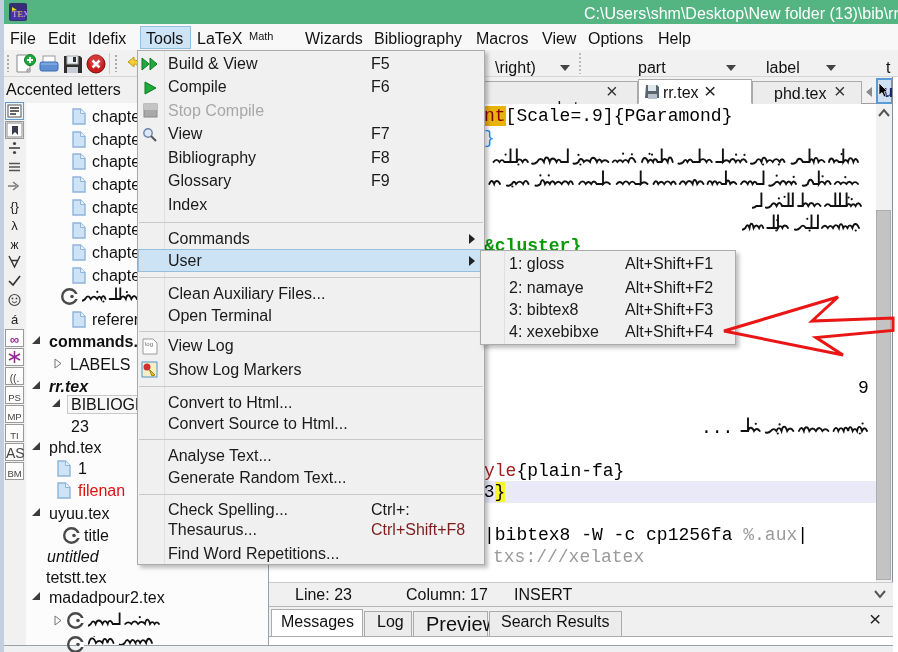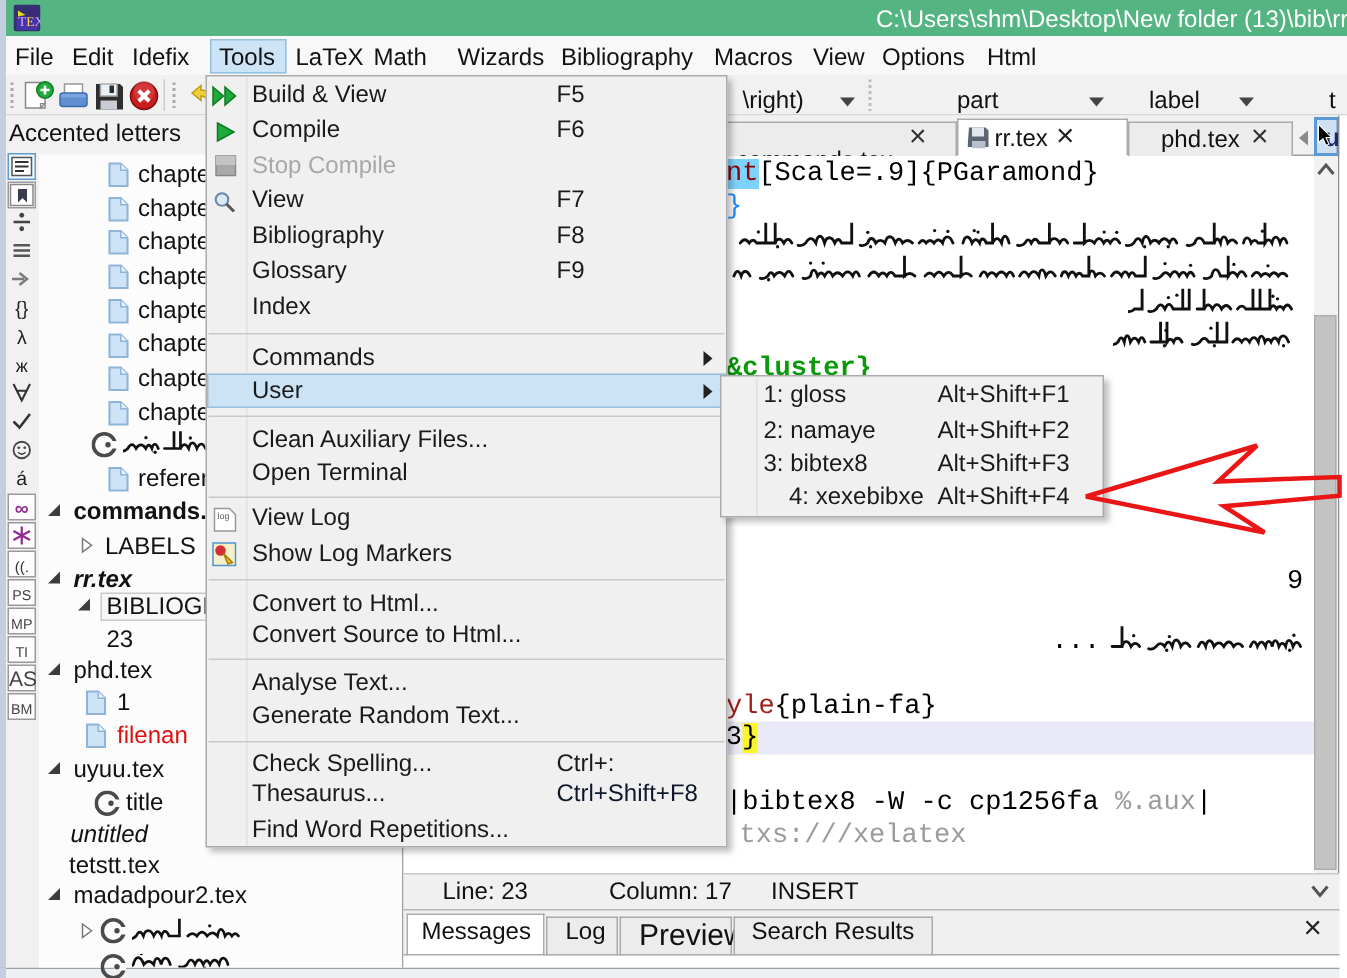--- a/index.html
+++ b/index.html
@@ -19,27 +19,27 @@
 <text x="3" y="14" font-family="Liberation Serif" font-size="9" fill="#d8a8ff">T<tspan fill="#ffd24a">E</tspan>X</text>
 </svg>
 <div style="position:absolute;left:584px;top:6px;font-family:'Liberation Sans', sans-serif;font-size:16px;color:#ffffff;font-weight:normal;white-space:pre;line-height:1;">C:\Users\shm\Desktop\New folder (13)\bib\rr...</div>
 <div class="" style="position:absolute;left:4px;top:24px;width:894px;height:26px;background:#f8f8f8;"></div>
 <div class="" style="position:absolute;left:140px;top:26px;width:51px;height:23px;background:#cde3f6;border:1px solid #92c0e0;"></div>
 <div style="position:absolute;left:10px;top:31px;font-family:'Liberation Sans', sans-serif;font-size:16px;color:#111111;font-weight:normal;white-space:pre;line-height:1;">File</div>
 <div style="position:absolute;left:48px;top:31px;font-family:'Liberation Sans', sans-serif;font-size:16px;color:#111111;font-weight:normal;white-space:pre;line-height:1;">Edit</div>
 <div style="position:absolute;left:88px;top:31px;font-family:'Liberation Sans', sans-serif;font-size:16px;color:#111111;font-weight:normal;white-space:pre;line-height:1;">Idefix</div>
 <div style="position:absolute;left:146px;top:31px;font-family:'Liberation Sans', sans-serif;font-size:16px;color:#111111;font-weight:normal;white-space:pre;line-height:1;">Tools</div>
 <div style="position:absolute;left:197px;top:31px;font-family:'Liberation Sans', sans-serif;font-size:16px;color:#111111;font-weight:normal;white-space:pre;line-height:1;">LaTeX</div>
-<div style="position:absolute;left:249px;top:31px;font-family:'Liberation Sans', sans-serif;font-size:16px;color:#111111;font-weight:normal;white-space:pre;line-height:1;">Math</div>
+<div style="position:absolute;left:249px;top:31px;font-family:'Liberation Sans', sans-serif;font-size:11px;color:#111111;font-weight:normal;white-space:pre;line-height:1;">Math</div>
 <div style="position:absolute;left:305px;top:31px;font-family:'Liberation Sans', sans-serif;font-size:16px;color:#111111;font-weight:normal;white-space:pre;line-height:1;">Wizards</div>
 <div style="position:absolute;left:374px;top:31px;font-family:'Liberation Sans', sans-serif;font-size:16px;color:#111111;font-weight:normal;white-space:pre;line-height:1;">Bibliography</div>
 <div style="position:absolute;left:476px;top:31px;font-family:'Liberation Sans', sans-serif;font-size:16px;color:#111111;font-weight:normal;white-space:pre;line-height:1;">Macros</div>
 <div style="position:absolute;left:542px;top:31px;font-family:'Liberation Sans', sans-serif;font-size:16px;color:#111111;font-weight:normal;white-space:pre;line-height:1;">View</div>
 <div style="position:absolute;left:588px;top:31px;font-family:'Liberation Sans', sans-serif;font-size:16px;color:#111111;font-weight:normal;white-space:pre;line-height:1;">Options</div>
-<div style="position:absolute;left:658px;top:31px;font-family:'Liberation Sans', sans-serif;font-size:16px;color:#111111;font-weight:normal;white-space:pre;line-height:1;">Html</div>
+<div style="position:absolute;left:658px;top:31px;font-family:'Liberation Sans', sans-serif;font-size:16px;color:#111111;font-weight:normal;white-space:pre;line-height:1;">Help</div>
 <div class="" style="position:absolute;left:4px;top:50px;width:894px;height:27px;background:#f1f1f1;border-bottom:1px solid #d6d6d6;"></div>
 <div class="" style="position:absolute;left:7px;top:55px;width:2px;height:17px;background:repeating-linear-gradient(#aaa 0 2px,transparent 2px 4px);"></div>
 <div class="" style="position:absolute;left:115px;top:55px;width:2px;height:17px;background:repeating-linear-gradient(#aaa 0 2px,transparent 2px 4px);"></div>
 <div class="" style="position:absolute;left:109px;top:53px;width:1px;height:21px;background:#cccccc;"></div>
 <svg style="position:absolute;left:16px;top:54px" width="21" height="20">
 <path d="M1 1 h10 l3 3 v14 h-13 z" fill="#ffffff" stroke="#888" stroke-width="1"></path>
 <path d="M11 18 l3 -3 h-3 z" fill="#d8d8d8" stroke="#888" stroke-width="0.8"></path>
 <circle cx="14" cy="6" r="5.5" fill="#1faa3c" stroke="#0c7a24"></circle>
 <path d="M14 3 v6 M11 6 h6" stroke="#fff" stroke-width="1.8"></path>
 </svg>
@@ -272,21 +272,21 @@
 <div style="position:absolute;left:866px;top:87px;width:0;height:0;border-top:5px solid transparent;border-bottom:5px solid transparent;border-right:6px solid #8a8a8a;"></div>
 <div class="" style="position:absolute;left:876px;top:78px;width:17px;height:26px;background:#cfe0f2;border:2px solid #5b9bd5;"></div>
 <div style="position:absolute;left:883px;top:83px;font-family:'Liberation Sans', sans-serif;font-size:17px;color:#1a2a6a;font-weight:bold;white-space:pre;line-height:1;">u</div>
 <svg style="position:absolute;left:878px;top:83px" width="12" height="16">
     <path d="M1 0 L1 12 L4 9.5 L6 14 L8 13 L6 8.8 L9.5 8.5 Z" fill="#000" stroke="#fff" stroke-width="0.7"></path>
   </svg>
 <div class="" style="position:absolute;left:269px;top:104px;width:623px;height:478px;background:#ffffff;"></div>
 <div class="" style="position:absolute;left:892px;top:77px;width:1px;height:528px;background:#888e98;"></div>
 <div class="" style="position:absolute;left:893px;top:77px;width:5px;height:575px;background:#ffffff;"></div>
 <div class="" style="position:absolute;left:269px;top:481px;width:607px;height:22px;background:#e9e9f8;"></div>
-<div class="mono" style="position:absolute;left:484px;top:106px;font-size:18px;line-height:21px;white-space:pre;color:#000;"><span style="background:#7dd3fc;color:#8b0000">nt</span>[Scale=.9]{PGaramond}</div>
+<div class="mono" style="position:absolute;left:484px;top:106px;font-size:18px;line-height:21px;white-space:pre;color:#000;"><span style="background:#eab308;color:#8b0000">nt</span>[Scale=.9]{PGaramond}</div>
 <div class="mono" style="position:absolute;left:484px;top:128px;font-size:18px;line-height:21px;white-space:pre;color:#000;"><span style="color:#1e8fff">}</span></div>
 <svg style="position:absolute;left:487px;top:147px" width="372" height="22">
     <path d="M371.0 15.0 q-2.3 -6.1 -4.6 0 c-1.6 -5.2 -4.3 -5.2 -5.4 0 q-2.3 -4.1 -4.7 0 l0 -13.5 l0 13.5 q-2.3 0 -4.6 0 q-2.3 -3.5 -4.6 0 c-1.5 -4.6 -4.1 -4.6 -5.1 0 M337.4 15.0 q-2.9 -4.2 -5.9 0 c-1.4 -5.5 -3.8 -5.5 -4.8 0 q-2.1 -5.4 -4.2 0 l0 -13.5 l0 13.5 q-3.3 0 -6.6 0 c-1.9 -4.3 -5.1 -4.3 -6.4 0 q-2.5 2.5 -5 1.5 M297.5 15.0 q-2.4 -5.5 -4.8 0 q-3.5 -5.7 -7.0 0 q-2.9 -3.7 -5.7 0 c-1.7 -5.8 -4.4 -5.8 -5.5 0 q-2.8 -5.8 -5.6 0 q-2.5 2.5 -5 1.5 M259.5 15.0 q-3.2 -5.6 -6.3 0 q-2.2 -3.7 -4.4 0 q-3.1 -5.9 -6.2 0 q-3.3 -3.6 -6.7 0 l0 -13.5 l0 13.5 q-3.3 0 -6.7 0 M224.8 15.0 q-2.6 -4.8 -5.3 0 c-2.1 -3.9 -5.5 -3.9 -6.9 0 l0 -13.5 l0 13.5 q-3.5 0 -6.9 0 q-2.6 -5.0 -5.2 0 q-2.1 -4.2 -4.1 0 q-2.5 2.5 -5 1.5 M185.7 15.0 c-1.5 -6.0 -4.0 -6.0 -5.0 0 q-3.0 -5.9 -6.0 0 l0 -13.5 l0 13.5 q-2.1 0 -4.2 0 c-1.3 -3.6 -3.6 -3.6 -4.4 0 q-2.6 -4.5 -5.1 0 c-1.8 -5.3 -4.8 -5.3 -6.0 0 M148.3 15.0 c-2.1 -5.5 -5.5 -5.5 -6.9 0 q-2.9 -4.2 -5.7 0 q-2.7 -3.4 -5.3 0 q-2.3 -3.3 -4.6 0 M121.3 15.0 q-3.3 -3.4 -6.6 0 q-2.4 -5.1 -4.8 0 c-2.1 -5.6 -5.5 -5.6 -6.9 0 q-3.1 -3.6 -6.2 0 c-1.6 -4.0 -4.2 -4.0 -5.3 0 q-2.5 2.5 -5 1.5 M80.8 15.0 l0 -13.5 l0 13.5 q-3.4 0 -6.7 0 q-2.3 -4.7 -4.6 0 c-2.0 -4.7 -5.4 -4.7 -6.8 0 c-1.7 -6.0 -4.6 -6.0 -5.8 0 q-3.4 -5.9 -6.8 0 q-2.5 2.5 -5 1.5 M40.9 15.0 q-2.7 -4.9 -5.3 0 c-1.8 -3.5 -4.7 -3.5 -5.8 0 l0 -13.5 l0 13.5 q-3.1 0 -6.3 0 l0 -13.5 l0 13.5 q-3.0 0 -6.1 0 q-2.4 -3.7 -4.9 0 q-3.0 -4.3 -6.0 0" fill="none" stroke="#111" stroke-width="1.9" stroke-linecap="round"></path>
     <circle cx="354.6" cy="7.1" r="1.1" fill="#111"></circle>
     <circle cx="276.1" cy="17.5" r="1.1" fill="#111"></circle>
     <circle cx="291.8" cy="17.5" r="1.1" fill="#111"></circle>
     <circle cx="257.5" cy="7.9" r="1.1" fill="#111"></circle>
     <circle cx="249.1" cy="7.7" r="1.1" fill="#111"></circle>
     <circle cx="162.5" cy="6.8" r="1.1" fill="#111"></circle>
     <circle cx="165.0" cy="7.7" r="1.1" fill="#111"></circle>
@@ -415,26 +415,26 @@
 <div class="" style="position:absolute;left:139px;top:386px;width:344px;height:1px;background:#c9c9c9;"></div>
 <div style="position:absolute;left:168px;top:395px;font-family:'Liberation Sans', sans-serif;font-size:16px;color:#1a1a1a;font-weight:normal;white-space:pre;line-height:1;">Convert to Html...</div>
 <div style="position:absolute;left:168px;top:416px;font-family:'Liberation Sans', sans-serif;font-size:16px;color:#1a1a1a;font-weight:normal;white-space:pre;line-height:1;">Convert Source to Html...</div>
 <div class="" style="position:absolute;left:139px;top:439px;width:344px;height:1px;background:#c9c9c9;"></div>
 <div style="position:absolute;left:168px;top:448px;font-family:'Liberation Sans', sans-serif;font-size:16px;color:#1a1a1a;font-weight:normal;white-space:pre;line-height:1;">Analyse Text...</div>
 <div style="position:absolute;left:168px;top:470px;font-family:'Liberation Sans', sans-serif;font-size:16px;color:#1a1a1a;font-weight:normal;white-space:pre;line-height:1;">Generate Random Text...</div>
 <div class="" style="position:absolute;left:139px;top:494px;width:344px;height:1px;background:#c9c9c9;"></div>
 <div style="position:absolute;left:168px;top:502px;font-family:'Liberation Sans', sans-serif;font-size:16px;color:#1a1a1a;font-weight:normal;white-space:pre;line-height:1;">Check Spelling...</div>
 <div style="position:absolute;left:371px;top:502px;font-family:'Liberation Sans', sans-serif;font-size:16px;color:#1a1a1a;font-weight:normal;white-space:pre;line-height:1;">Ctrl+:</div>
 <div style="position:absolute;left:168px;top:522px;font-family:'Liberation Sans', sans-serif;font-size:16px;color:#1a1a1a;font-weight:normal;white-space:pre;line-height:1;">Thesaurus...</div>
-<div style="position:absolute;left:371px;top:522px;font-family:'Liberation Sans', sans-serif;font-size:16px;color:#0f172a;font-weight:normal;white-space:pre;line-height:1;">Ctrl+Shift+F8</div>
+<div style="position:absolute;left:371px;top:522px;font-family:'Liberation Sans', sans-serif;font-size:16px;color:#7f1d1d;font-weight:normal;white-space:pre;line-height:1;">Ctrl+Shift+F8</div>
 <div style="position:absolute;left:168px;top:546px;font-family:'Liberation Sans', sans-serif;font-size:16px;color:#1a1a1a;font-weight:normal;white-space:pre;line-height:1;">Find Word Repetitions...</div>
 <div class="" style="position:absolute;left:480px;top:250px;width:256px;height:95px;background:#f0f0f0;border:1px solid #ababab;box-shadow:3px 3px 4px rgba(0,0,0,0.25);"></div>
 <div class="" style="position:absolute;left:504px;top:251px;width:1px;height:93px;background:#e0e0e0;"></div>
 <div style="position:absolute;left:509px;top:256px;font-family:'Liberation Sans', sans-serif;font-size:16px;color:#1a1a1a;font-weight:normal;white-space:pre;line-height:1;">1: gloss</div>
 <div style="position:absolute;left:625px;top:256px;font-family:'Liberation Sans', sans-serif;font-size:16px;color:#1a1a1a;font-weight:normal;white-space:pre;line-height:1;">Alt+Shift+F1</div>
 <div style="position:absolute;left:509px;top:280px;font-family:'Liberation Sans', sans-serif;font-size:16px;color:#1a1a1a;font-weight:normal;white-space:pre;line-height:1;">2: namaye</div>
 <div style="position:absolute;left:625px;top:280px;font-family:'Liberation Sans', sans-serif;font-size:16px;color:#1a1a1a;font-weight:normal;white-space:pre;line-height:1;">Alt+Shift+F2</div>
 <div style="position:absolute;left:509px;top:302px;font-family:'Liberation Sans', sans-serif;font-size:16px;color:#1a1a1a;font-weight:normal;white-space:pre;line-height:1;">3: bibtex8</div>
 <div style="position:absolute;left:625px;top:302px;font-family:'Liberation Sans', sans-serif;font-size:16px;color:#1a1a1a;font-weight:normal;white-space:pre;line-height:1;">Alt+Shift+F3</div>
-<div style="position:absolute;left:526px;top:324px;font-family:'Liberation Sans', sans-serif;font-size:16px;color:#1a1a1a;font-weight:normal;white-space:pre;line-height:1;">4: xexebibxe</div>
+<div style="position:absolute;left:509px;top:324px;font-family:'Liberation Sans', sans-serif;font-size:16px;color:#1a1a1a;font-weight:normal;white-space:pre;line-height:1;">4: xexebibxe</div>
 <div style="position:absolute;left:625px;top:324px;font-family:'Liberation Sans', sans-serif;font-size:16px;color:#1a1a1a;font-weight:normal;white-space:pre;line-height:1;">Alt+Shift+F4</div>
 <svg style="position:absolute;left:700px;top:290px" width="198" height="70">
 <path d="M24 41 L138 7 L112 31 L193 28 L193 40.5 L116 47.5 L143 65 Z" fill="none" stroke="#ea1515" stroke-width="3" stroke-linejoin="miter"></path>
 </svg>
 </body></html>

